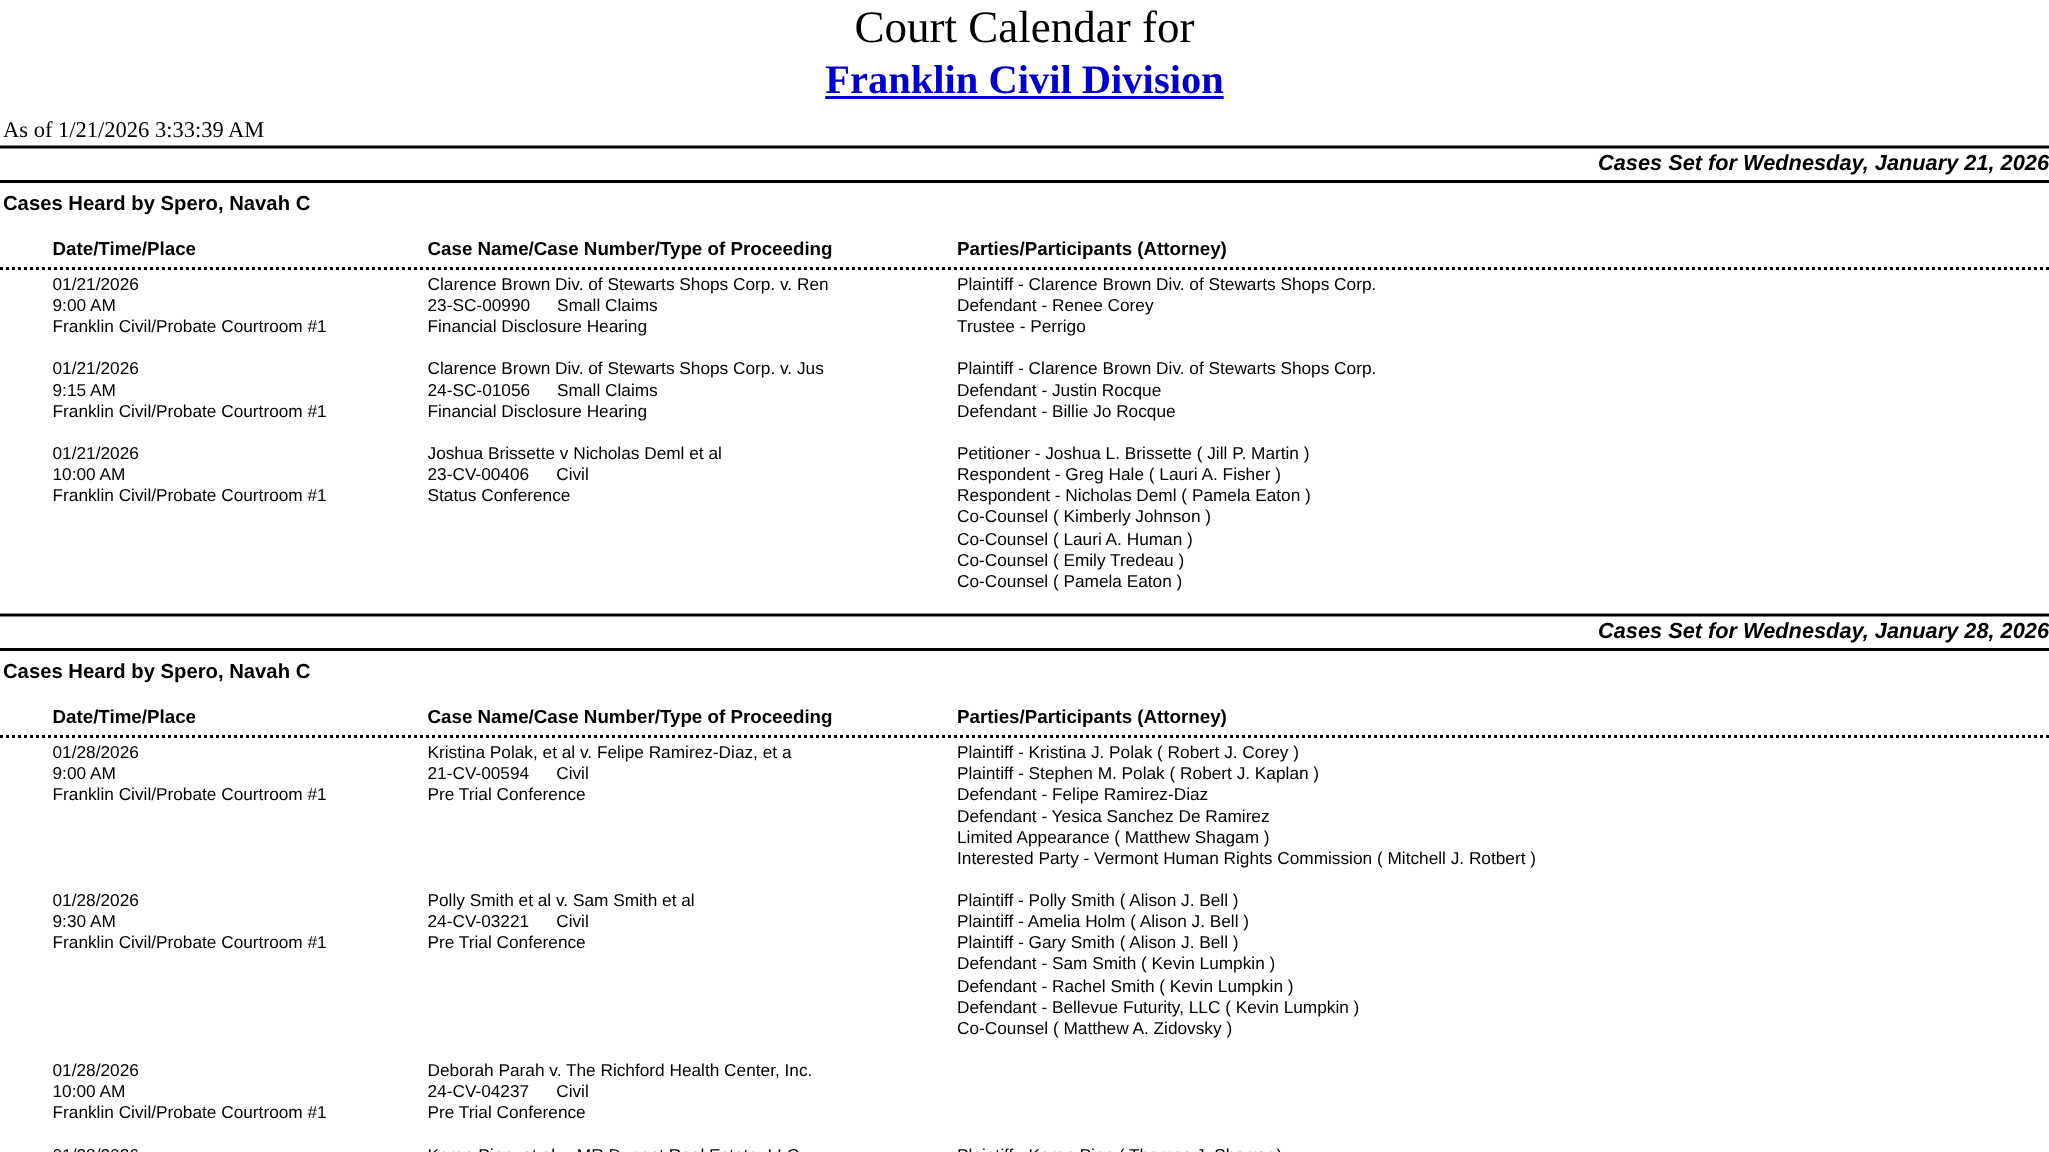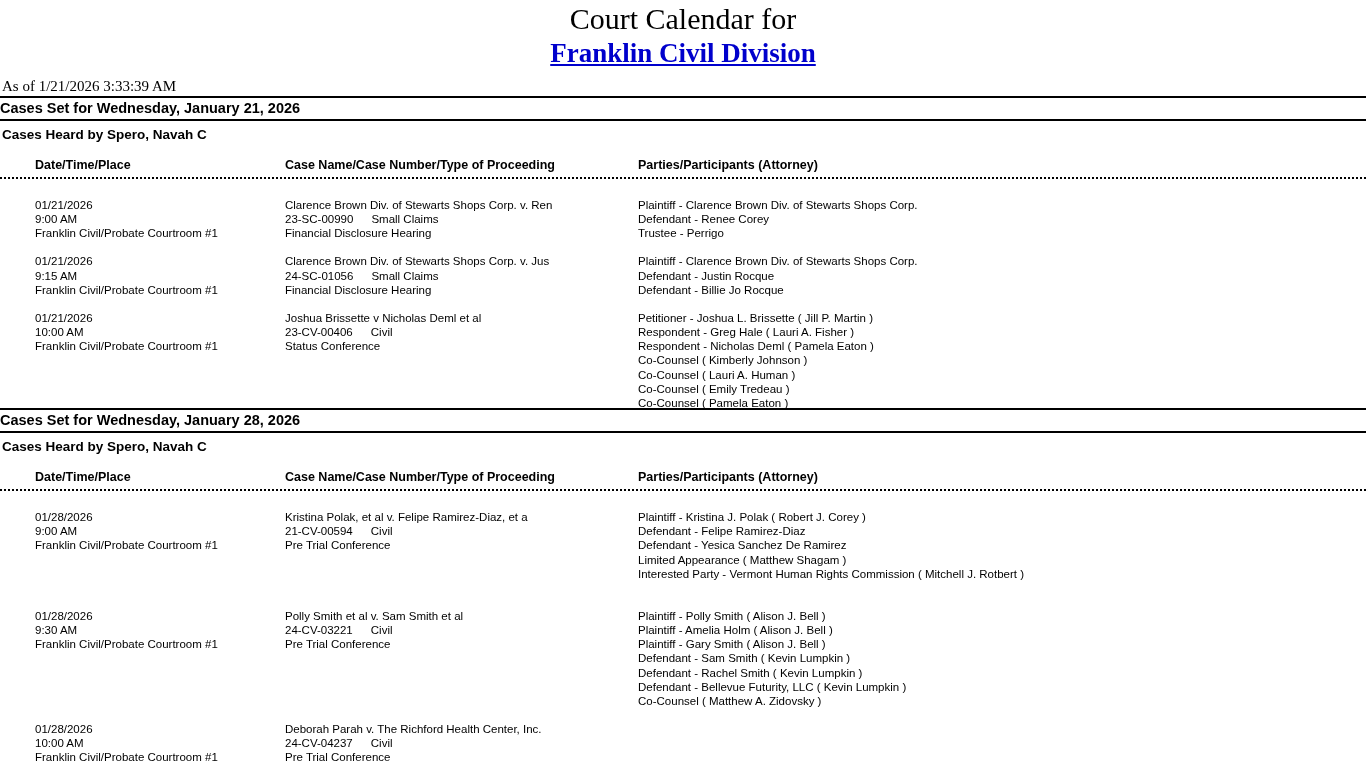--- a/index.html
+++ b/index.html
@@ -57,25 +57,26 @@
 
   
   .rule {
     border: 0;
     border-top: 2px solid #000;
     margin: 0;
     height: 0;
     width: 100%;
   }
   .banner {
-    text-align: left;
+    text-align: right;
     font-size: 14.5px;
     font-weight: bold;
     line-height: 19px;
     padding: 1px 0 1px 0;
+    font-style: italic;
   }
 
   
   .judge {
     font-size: 13.5px;
     font-weight: bold;
     line-height: 18px;
     padding: 5px 0 0 2px;
   }
 
@@ -102,21 +103,21 @@
   }
 
   
   .cases { padding-top: 3px; }
   .case-row {
     position: relative;
     padding-bottom: 14px;
   }
   .cell {
     position: absolute;
-    top: 16px;
+    top: 0;
     font-size: 11.5px;
     line-height: 14.15px;
     white-space: nowrap;
   }
   .cell div { white-space: nowrap; }
   .c1 { left: 2px; margin-left: 33px; }
   .c2 { left: 285px; }
   .c3 { left: 638px; }
   .case-row .spacer { visibility: hidden; font-size: 11.5px; line-height: 14.15px; }
   .case-num .type { padding-left: 18px; }
@@ -242,20 +243,21 @@
               <div>9:00 AM</div>
               <div>Franklin Civil/Probate Courtroom #1</div>
             </div>
             <div class="cell c2">
               <div>Kristina Polak, et al v. Felipe Ramirez-Diaz, et a</div>
               <div class="case-num"><span>21-CV-00594</span><span class="type">Civil</span></div>
               <div>Pre Trial Conference</div>
             </div>
             <div class="cell c3">
               <div>Plaintiff - Kristina J. Polak   ( Robert J. Corey )</div>
+              <div>Plaintiff - Stephen M. Polak   ( Robert J. Kaplan )</div>
               <div>Defendant - Felipe Ramirez-Diaz</div>
               <div>Defendant - Yesica Sanchez De Ramirez</div>
               <div>Limited Appearance ( Matthew Shagam )</div>
               <div>Interested Party - Vermont Human Rights Commission  ( Mitchell J. Rotbert )</div>
             </div>
             <div class="spacer">
               <div>&nbsp;</div>
               <div>&nbsp;</div>
               <div>&nbsp;</div>
               <div>&nbsp;</div>

